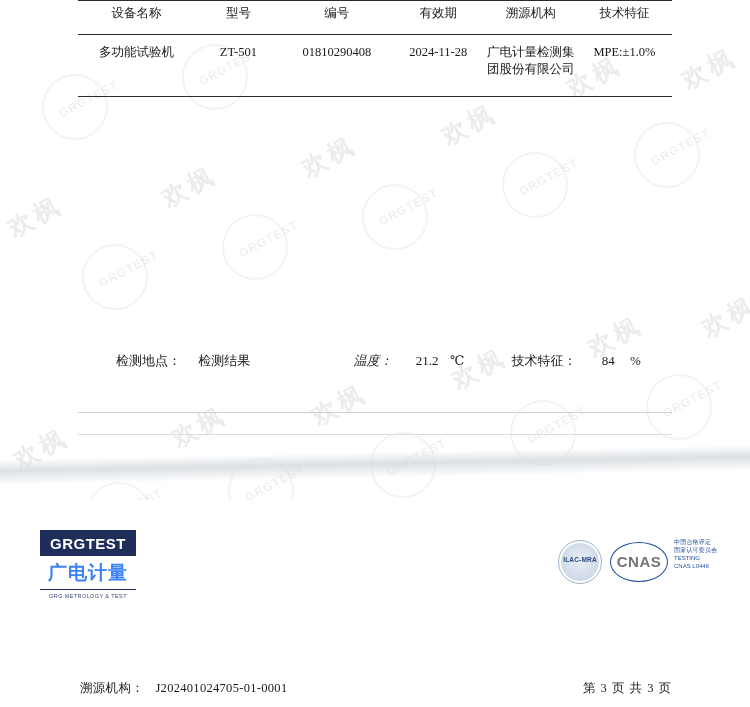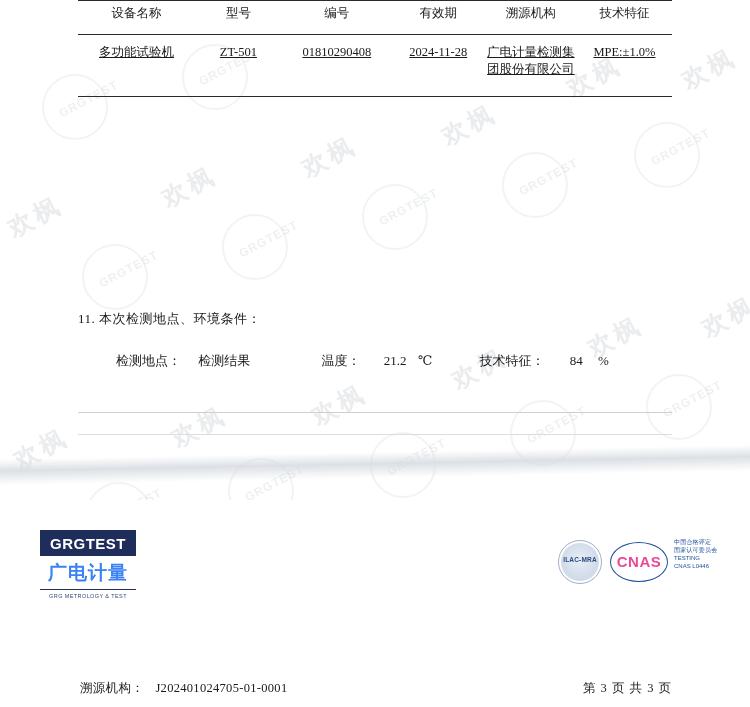--- a/index.html
+++ b/index.html
@@ -91,21 +91,20 @@
   }
   .rule-top { top: 0px; }
   .rule-mid { top: 34px; }
   .rule-bot { top: 96px; }
 
   .equip-body-row td {
     height: 62px;
     padding-top: 18px;
     font-size: 12.5px;
     line-height: 17px;
-    text-decoration: underline;
   }
   .col-w1 { width: 122px; }
   .col-w2 { width: 90px; margin-top: 8px; }
   .col-w3 { width: 112px; }
   .col-w4 { width: 96px; }
   .col-w5 { width: 96px; }
   .col-w6 { width: 98px; }
   .cell-multiline { text-align: center; }
 
   
@@ -119,21 +118,21 @@
   .env-line {
     position: absolute;
     left: 78px;
     top: 352px;
     width: 600px;
     font-size: 13px;
   }
   .env-line .lbl { display: inline-block; }
   .env-place-label { margin-left: 38px; }
   .env-place-value { margin-left: 14px; }
-  .env-temp-label { margin-left: 68px; }
+  .env-temp-label { margin-left: 100px; font-style: italic; }
   .env-temp-value { margin-left: 20px; }
   .env-temp-unit { margin-left: 8px; }
   .env-hum-label { margin-left: 44px; }
   .env-hum-value { margin-left: 22px; }
   .env-hum-unit { margin-left: 12px; }
 
   
   .thin-rule {
     position: absolute;
     left: 78px;
@@ -279,21 +278,21 @@
     box-sizing: border-box;
   }
   .cnas-text {
     position: absolute;
     left: 0; top: 17px;
     width: 58px;
     text-align: center;
     font-family: "Liberation Sans", "DejaVu Sans", sans-serif;
     font-size: 15px;
     font-weight: bold;
-    color: #ec4899;
+    color: #737373;
     letter-spacing: 0.5px;
   }
   .cnas-side {
     position: absolute;
     left: 674px;
     top: 38px;
     width: 60px;
     font-family: "Liberation Sans", "DejaVu Sans", sans-serif;
     font-size: 6px;
     line-height: 8px;
@@ -419,21 +418,20 @@
         <td>2024-11-28</td>
         <td class="cell-multiline">
           <div>广电计量检测集</div>
           <div>团股份有限公司</div>
         </td>
         <td>MPE:±1.0%</td>
       </tr>
     </tbody>
   </table>
 
-  <div class="section-11">11. 本次检测地点、环境条件：</div>
 
   <div class="env-line">
     <span class="lbl env-place-label">检测地点：</span>
     <span class="lbl env-place-value">检测结果</span>
     <span class="lbl env-temp-label">温度：</span>
     <span class="lbl env-temp-value">21.2</span>
     <span class="lbl env-temp-unit">℃</span>
     <span class="lbl env-hum-label">技术特征：</span>
     <span class="lbl env-hum-value">84</span>
     <span class="lbl env-hum-unit">%</span>

